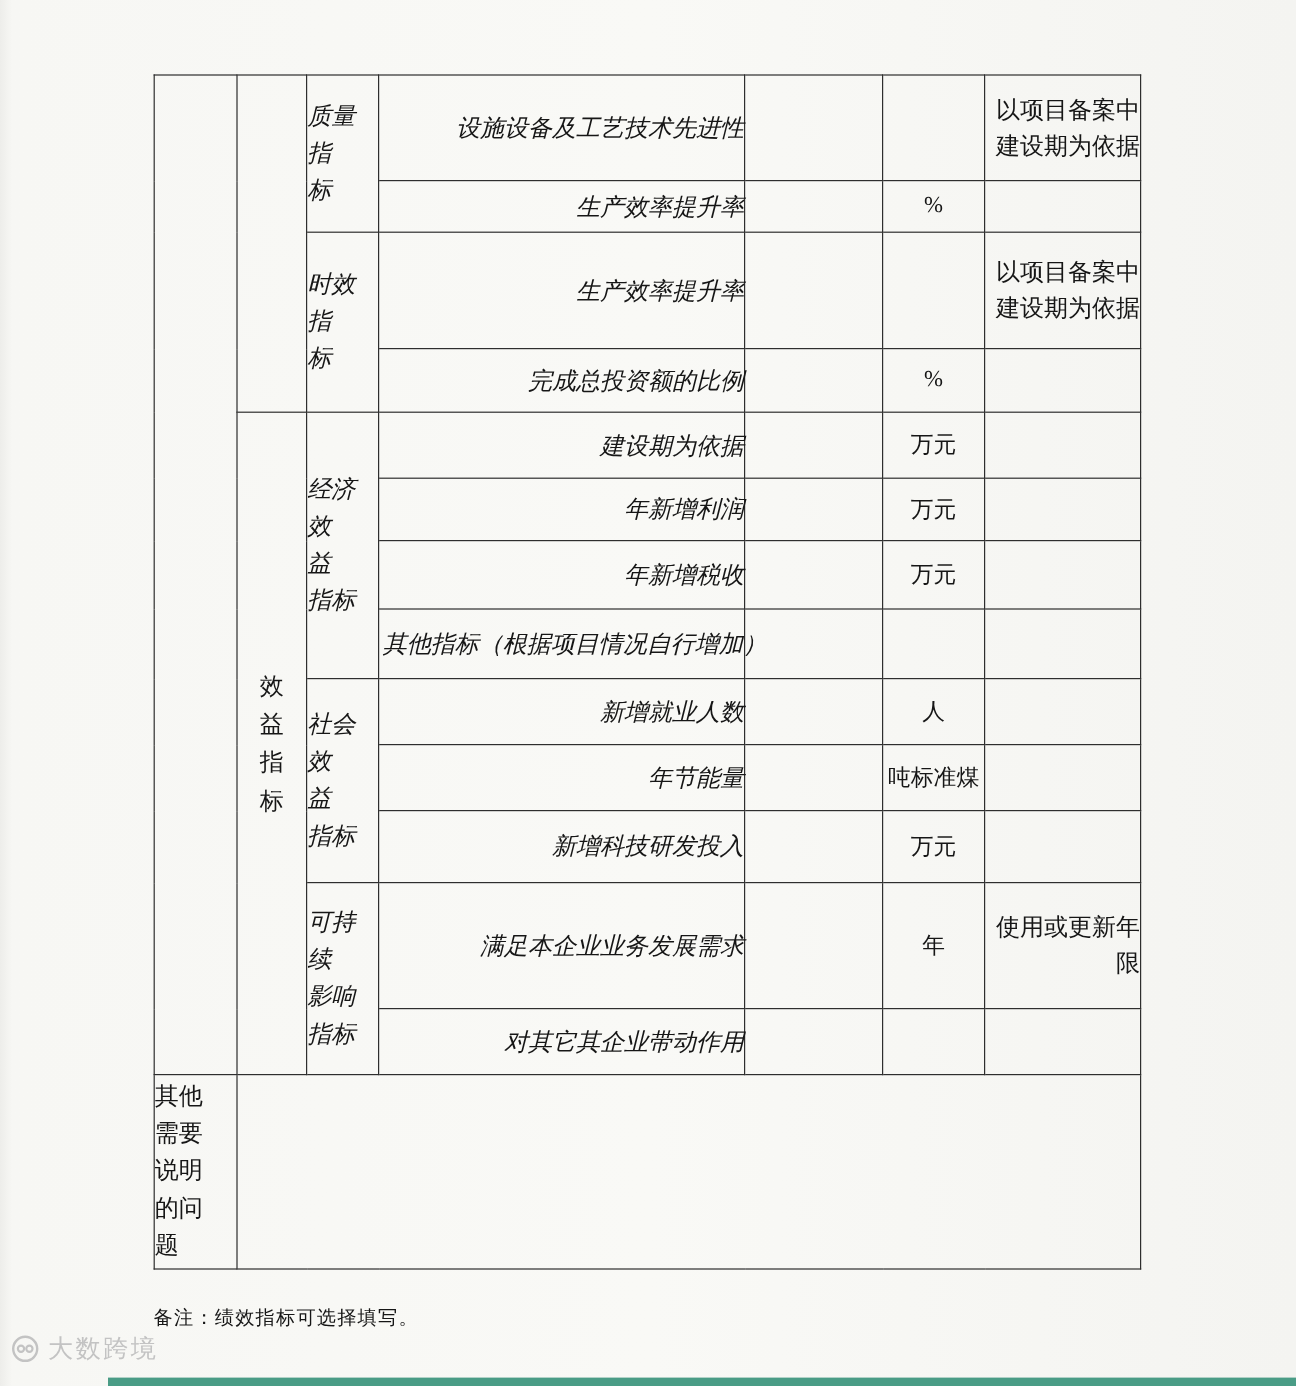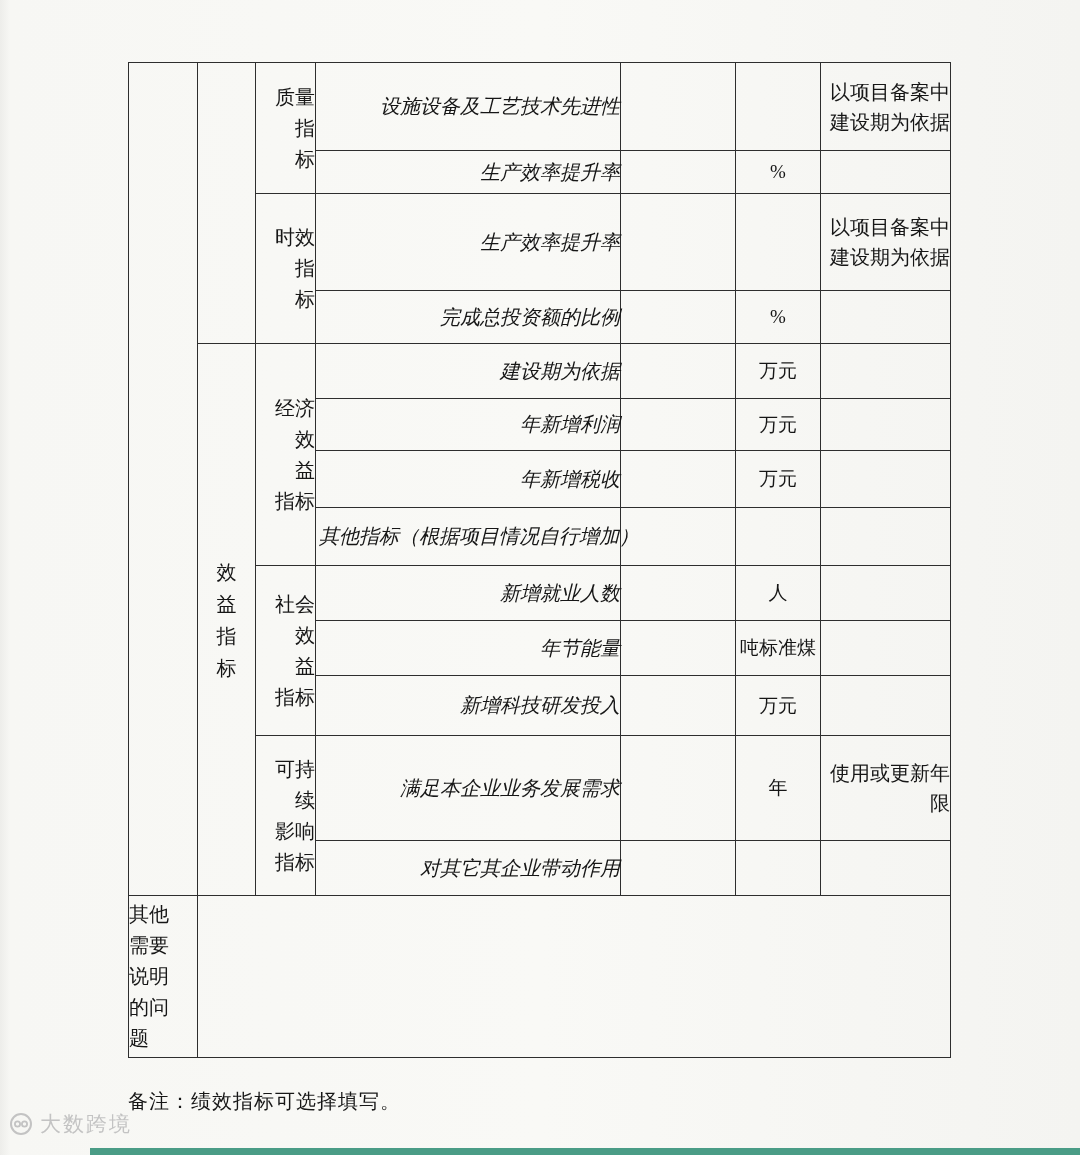--- a/index.html
+++ b/index.html
@@ -19,28 +19,28 @@
     table-layout:fixed;
   }
   td {
     border:1px solid #2e2e2e;
     font-size:20px;
     vertical-align:middle;
     padding:0;
     color:#161616;
   }
   td.name   { text-align:right; padding-left:3px; white-space:nowrap; overflow:visible;font-style:italic; }
-  td.cat    { text-align:right; white-space:pre-line; line-height:1.55; }
+  td.cat    { text-align:left; white-space:pre-line; line-height:1.55;font-style:italic; }
   td.group  { text-align:center; white-space:pre-line; line-height:1.6; }
   td.unit   { text-align:center; font-size:19px; }
   td.remark { text-align:right; white-space:pre-line; line-height:1.5; }
   td.other-label { text-align:left; white-space:pre-line; line-height:1.55; }
   .footnote {
     position:absolute; left:128px; top:1088px;
-    font-size:20px; color:#161616; letter-spacing:1px;
+    font-size:16px; color:#161616; letter-spacing:1px;
   }
   .watermark {
     position:absolute; left:8px; top:1110px;
     display:flex; align-items:center; gap:6px;
     color:#c3c3c3; font-size:21px; letter-spacing:2px;
     font-family:"Liberation Sans","DejaVu Sans",sans-serif;
   }
   .watermark svg { display:block; }
   .accent-bar {
     position:absolute; left:90px; bottom:0;

